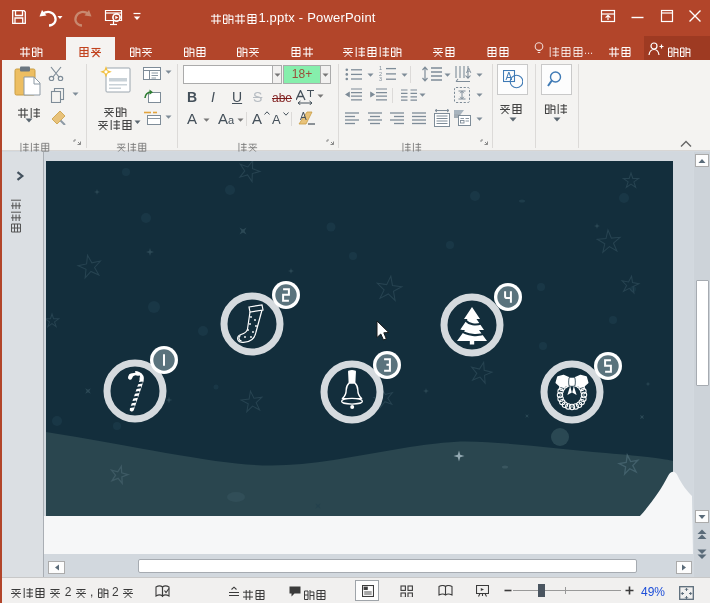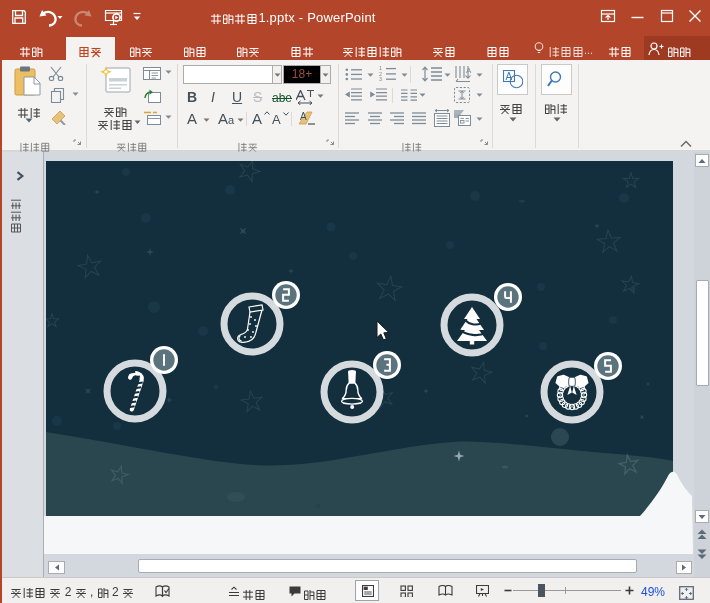--- a/index.html
+++ b/index.html
@@ -389,30 +389,30 @@
       <path transform="translate(24,0)" d="M2 4.5 H10" stroke="#777" stroke-width="0.95" opacity="1.0"></path>
       <path transform="translate(24,0)" d="M2 7.5 H10" stroke="#777" stroke-width="0.95" opacity="1.0"></path>
       <path transform="translate(24,0)" d="M6 1.5 V10.5" stroke="#777" stroke-width="0.95" opacity="1.0"></path>
     </svg></div>
 <div class="abs" style="left:177px;top:64px;width:1px;height:84px;background:#DCDAD8"></div>
 <div class="abs" style="left:183px;top:65px;width:90px;height:19px;background:#fff;border:1px solid #ABABAB"></div>
 <div class="abs" style="left:272px;top:65px;width:10px;height:19px;background:#F2F1F0;border:1px solid #ABABAB"></div>
 <svg class="abs" style="left:274px;top:73px" width="7" height="4" viewBox="0 0 7 4">
     <path d="M0.5 0.5 h6 l-3 3.2 Z" fill="#777"></path>
   </svg>
-<div class="abs" style="left:283px;top:65px;width:38px;height:19px;background:#000000;border:1px solid #ABABAB;color:#9A4F3B;font-size:12px;text-align:center;line-height:17px">18+</div>
+<div class="abs" style="left:283px;top:65px;width:38px;height:19px;background:#86efac;border:1px solid #ABABAB;color:#9A4F3B;font-size:12px;text-align:center;line-height:17px">18+</div>
 <div class="abs" style="left:320px;top:65px;width:11px;height:19px;background:#F2F1F0;border:1px solid #ABABAB"></div>
 <svg class="abs" style="left:322px;top:73px" width="7" height="4" viewBox="0 0 7 4">
     <path d="M0.5 0.5 h6 l-3 3.2 Z" fill="#777"></path>
   </svg>
 <div class="abs" style="left:187px;top:89px;font-size:14px;font-weight:bold;color:#44505A">B</div>
 <div class="abs" style="left:211px;top:89px;font-size:14px;font-style:italic;color:#44505A">I</div>
 <div class="abs" style="left:232px;top:89px;font-size:14px;text-decoration:underline;color:#44505A">U</div>
 <div class="abs" style="left:253px;top:89px;font-size:14px;text-decoration:line-through;color:#B6BCC2">S</div>
-<div class="abs" style="left:272px;top:91px;font-size:12px;text-decoration:line-through;color:#14532d">abe</div>
+<div class="abs" style="left:272px;top:91px;font-size:12px;text-decoration:line-through;color:#7f1d1d">abe</div>
 <svg class="abs" style="left:296px;top:90px" width="20" height="15" viewBox="0 0 20 15">
     <g fill="none" stroke="#44505A" stroke-width="1.1">
       <path d="M0 10 L4.5 0.5 L9 10 M1.8 6.5 H7.2" stroke-width="1.3"></path>
       <path d="M11 0.5 h7 M14.5 0.5 V7"></path>
     </g>
     <g stroke="#44505A" stroke-width="1">
       <path d="M2 13 H16 M2 13 l2.5-2 M2 13 l2.5 2 M16 13 l-2.5-2 M16 13 l-2.5 2"></path>
     </g>
   </svg>
 <svg class="abs" style="left:317px;top:94px" width="7" height="4" viewBox="0 0 7 4">

